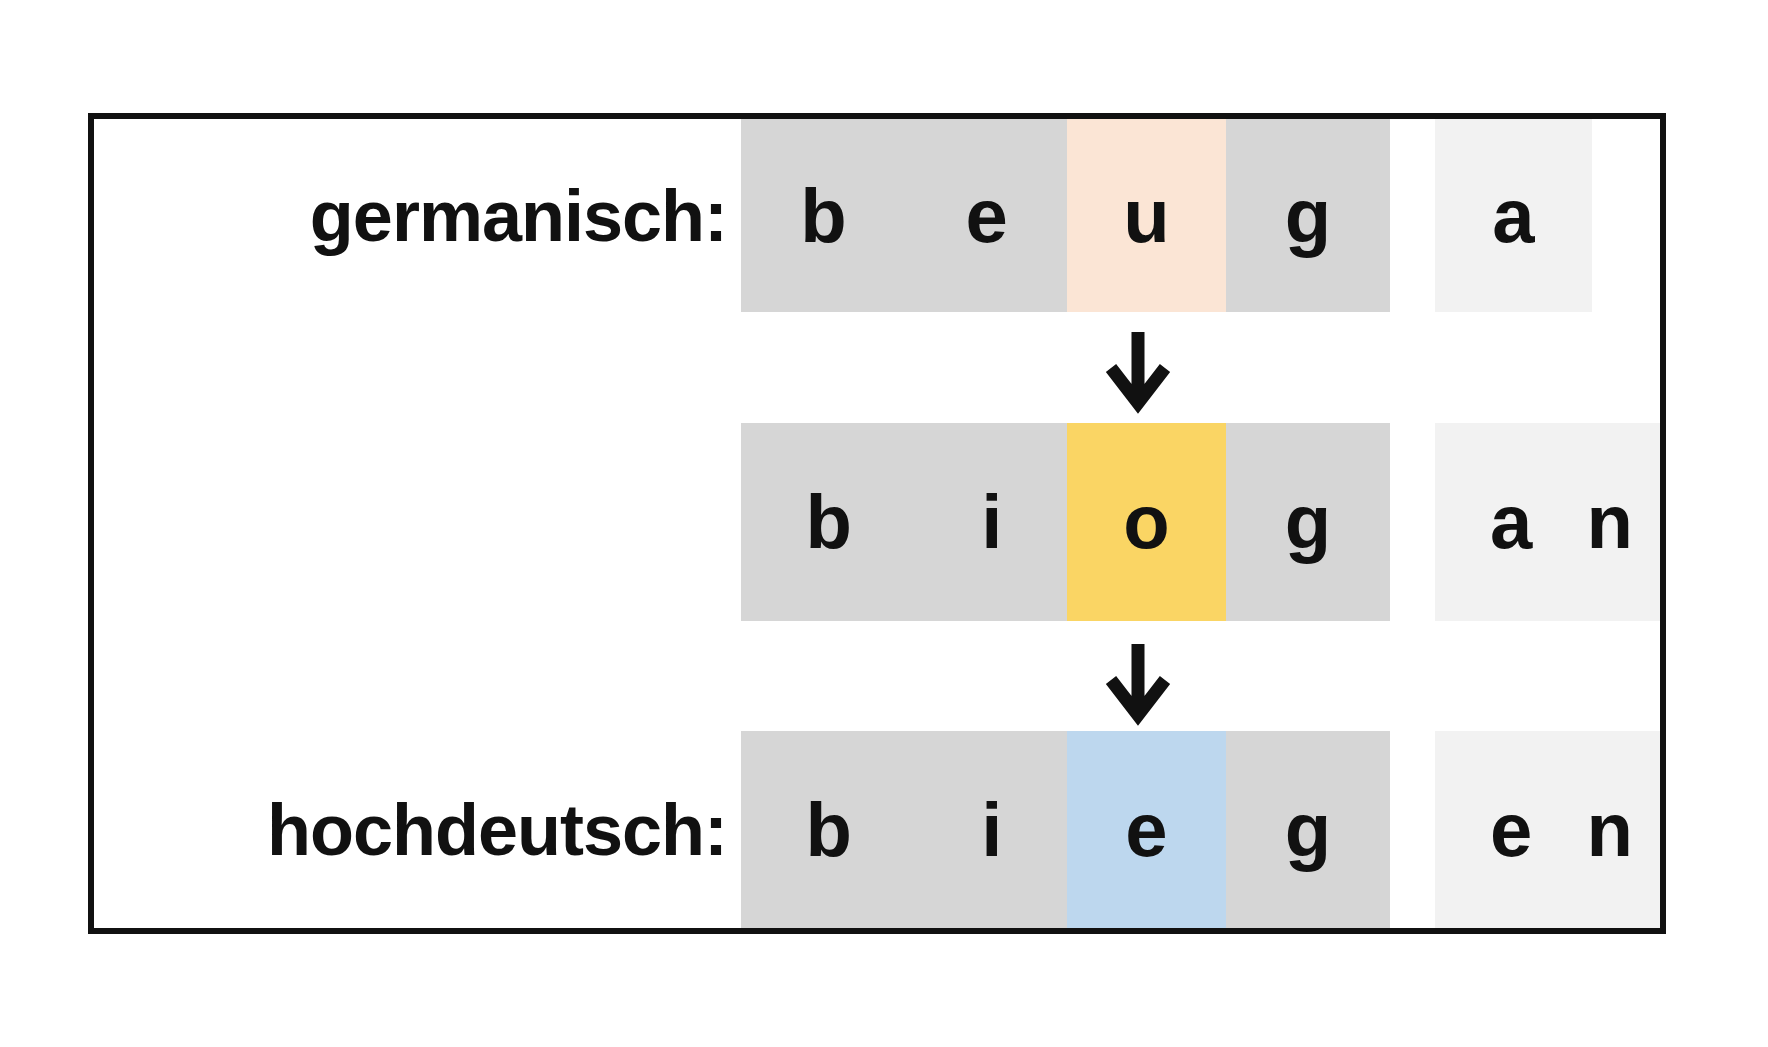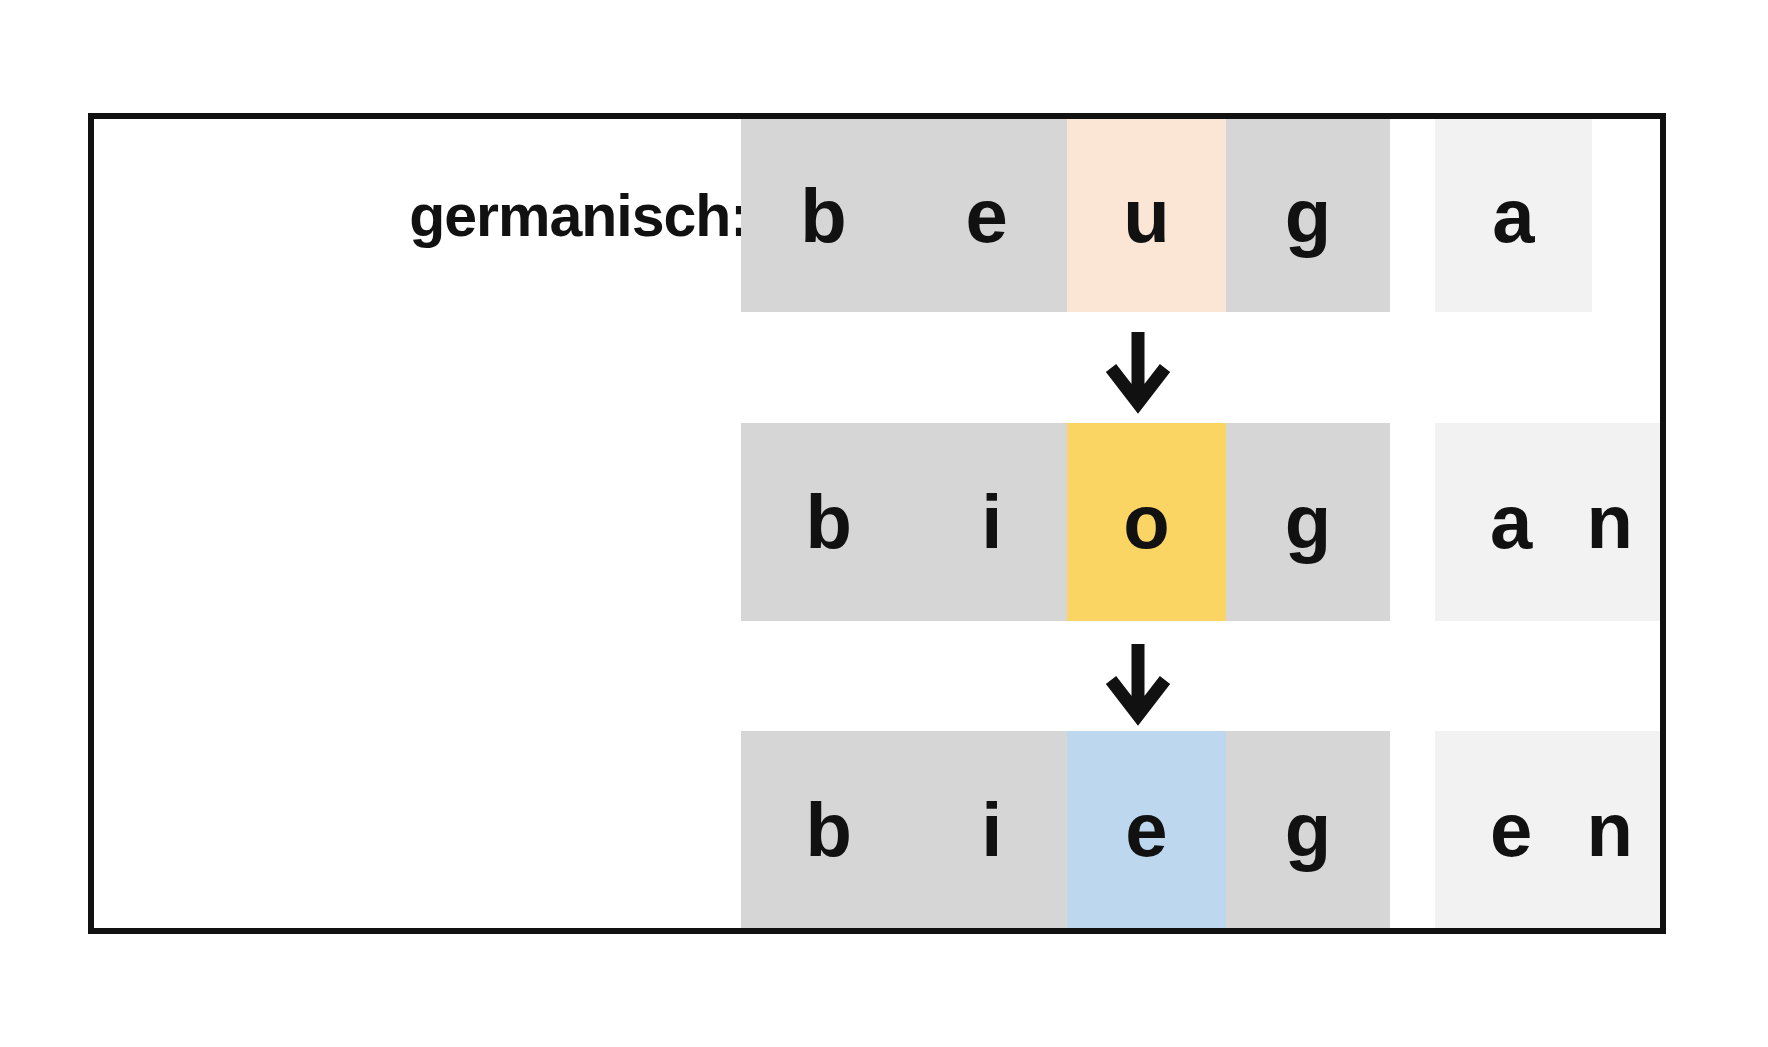--- a/index.html
+++ b/index.html
@@ -20,26 +20,26 @@
     left: 88px;
     top: 113px;
     width: 1578px;
     height: 821px;
     border: 6px solid #111111;
     box-sizing: border-box;
     background: transparent;
   }
   .row-label {
     position: absolute;
-    left: 106px;
+    left: 84px;
     width: 643px;
     display: flex;
     align-items: center;
     justify-content: flex-end;
-    font-size: 59px;
+    font-size: 72px;
     font-weight: 700;
     color: #111111;
     white-space: nowrap;
     letter-spacing: -1px;
   }
   .cell {
     position: absolute;
     display: flex;
     align-items: center;
     justify-content: center;
@@ -100,20 +100,21 @@
   </div>
   <div class="cell end-two" style="left: 1435px; top: 423px; width: 225px; height: 198px; background-color: rgb(242, 242, 242);">
     <span class="lt">a</span>
     <span class="lt">n</span>
   </div>
 
   <svg class="arrow" style="left:1103px;top:640px" width="70" height="88" viewBox="0 0 70 88">
     <path d="M35 4 L35 70 M8 40 L35 75 L62 40" fill="none" stroke="#111111" stroke-width="13"></path>
   </svg>
 
+  <div class="row-label" style="top:731px;height:197px">hochdeutsch:</div>
   <div class="cell two" style="left: 741px; top: 731px; width: 326px; height: 197px; background-color: rgb(214, 214, 214);">
     <span class="lt">b</span>
     <span class="lt">i</span>
   </div>
   <div class="cell" style="left: 1067px; top: 731px; width: 159px; height: 197px; background-color: rgb(189, 215, 238);">
     <span class="lt">e</span>
   </div>
   <div class="cell" style="left: 1226px; top: 731px; width: 164px; height: 197px; background-color: rgb(214, 214, 214);">
     <span class="lt">g</span>
   </div>

